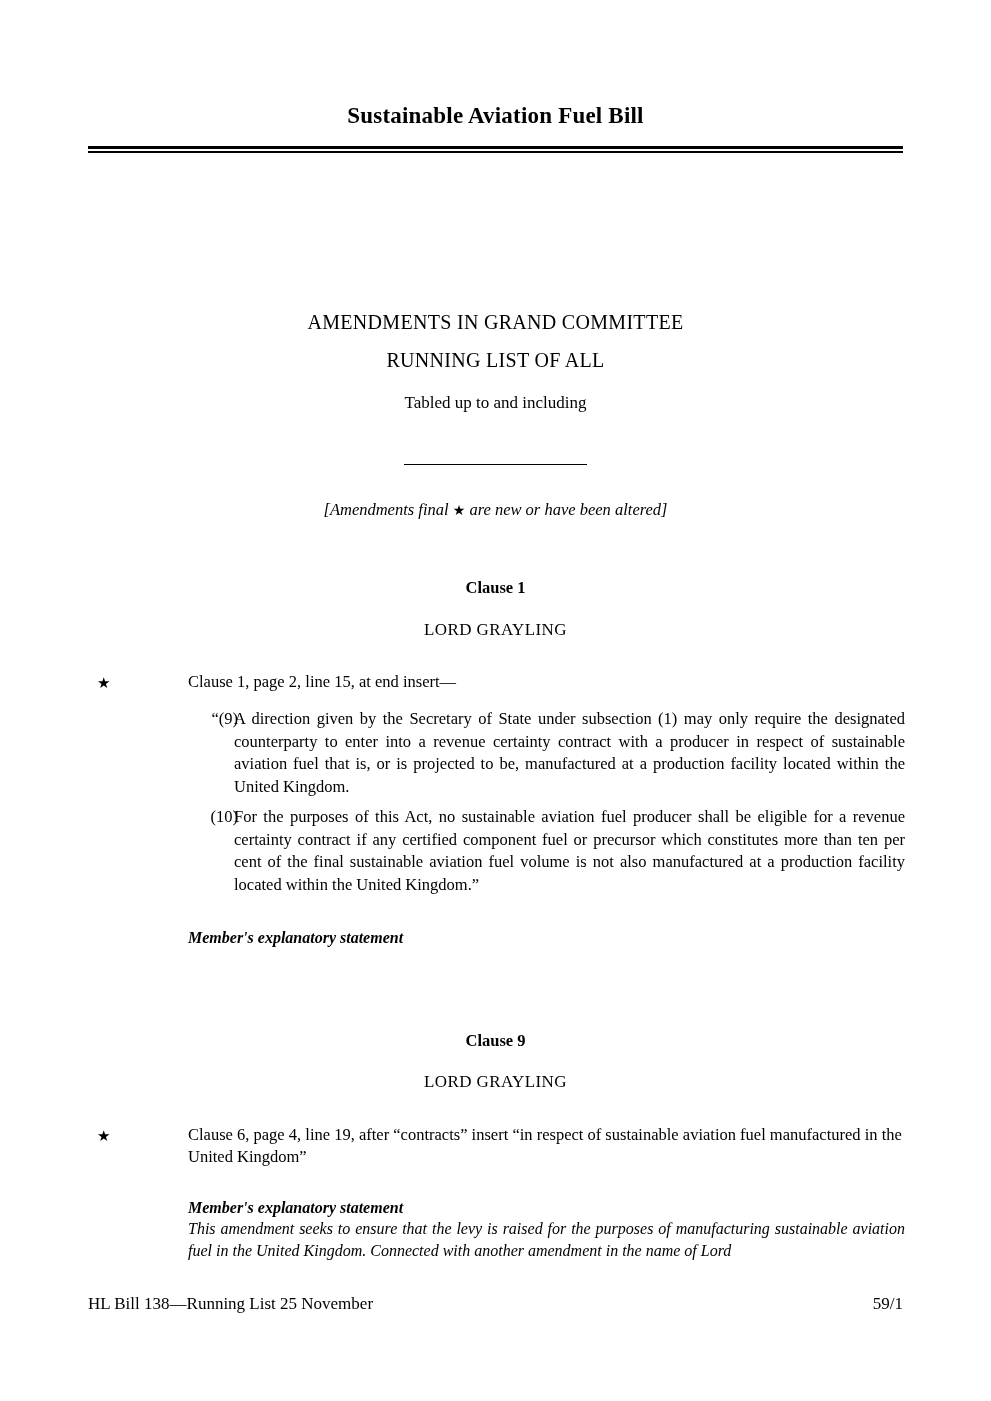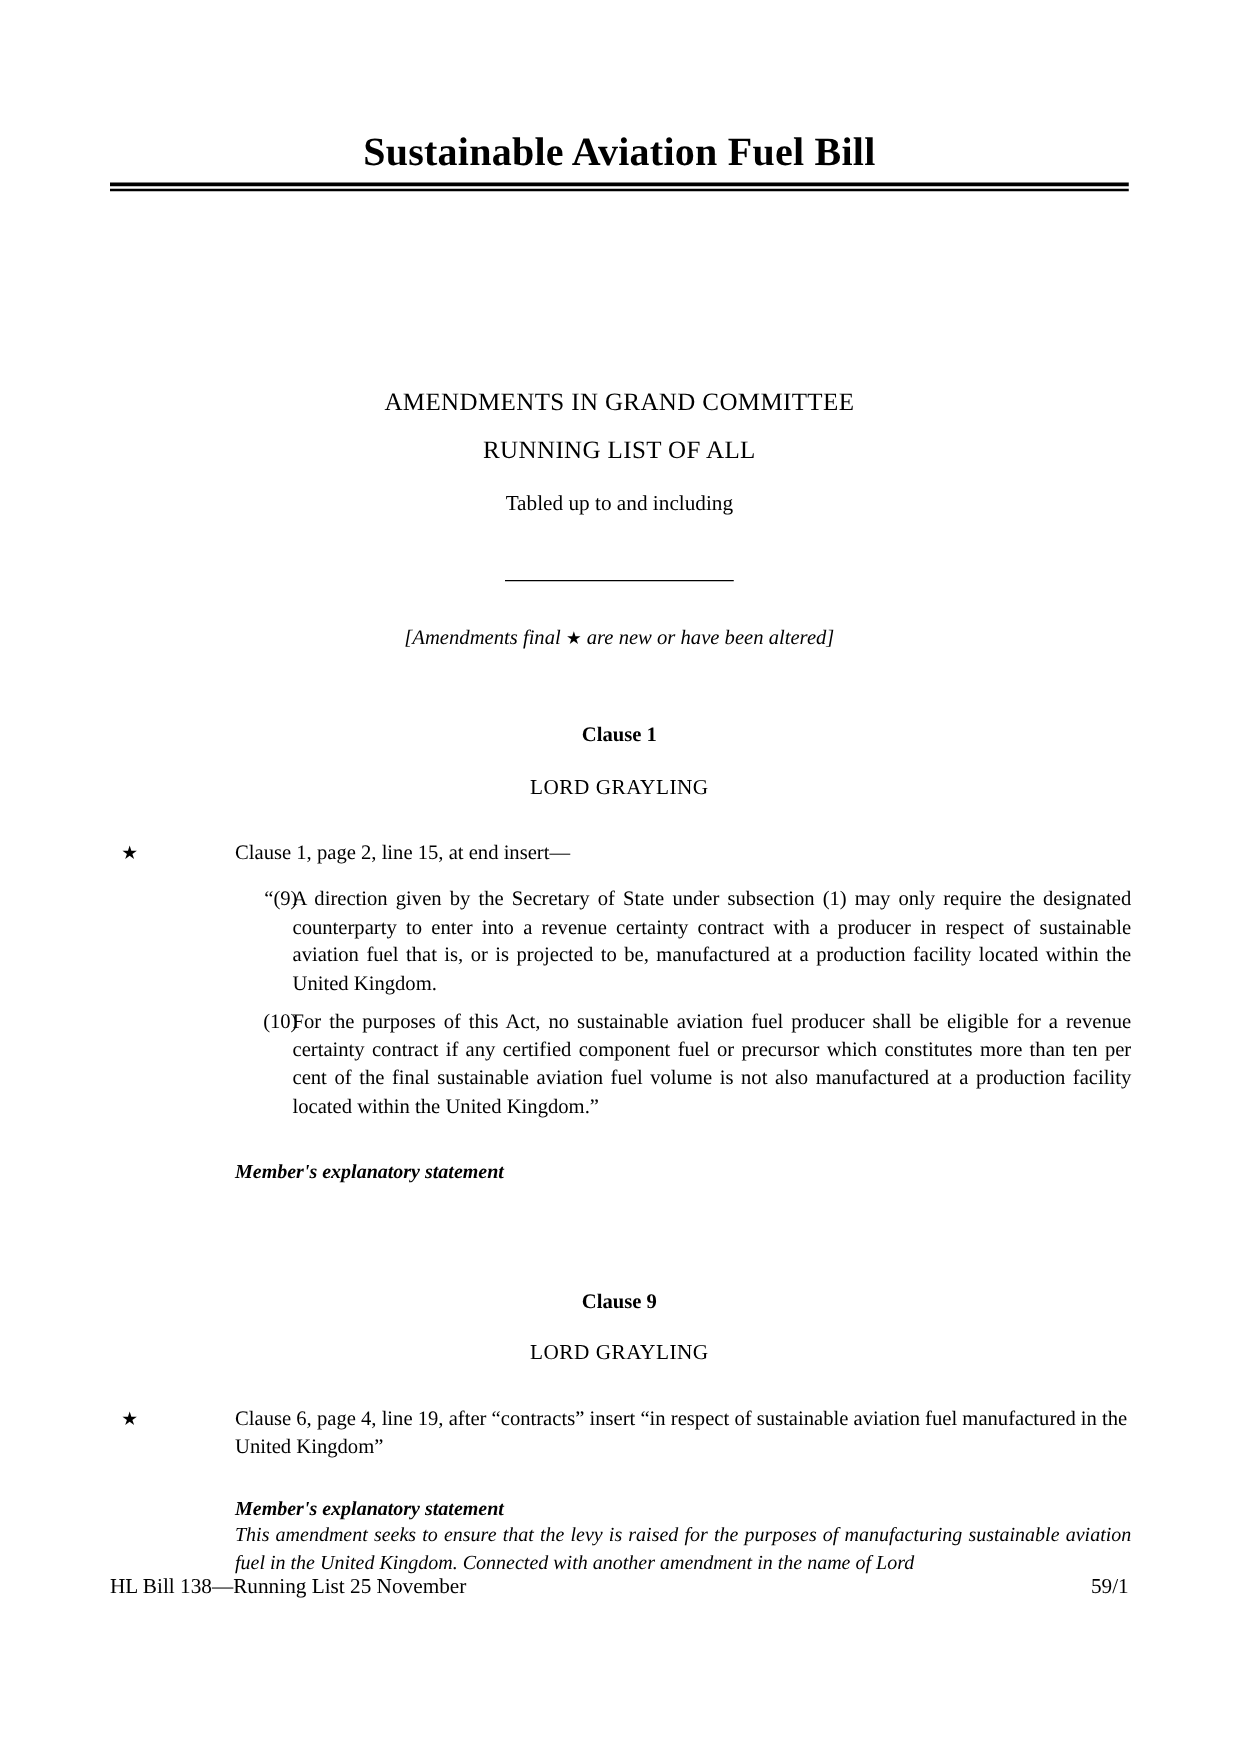--- a/index.html
+++ b/index.html
@@ -20,21 +20,21 @@
     overflow: hidden;
   }
 
   
   .doc-title {
     position: absolute;
     top: 103px;
     left: 88px;
     width: 815px;
     text-align: center;
-    font-size: 32px;
+    font-size: 23px;
     font-weight: bold;
     letter-spacing: 0.2px;
   }
   .title-rule {
     position: absolute;
     top: 146px;
     left: 88px;
     width: 815px;
   }
   .title-rule .thick {
@@ -167,21 +167,21 @@
   .explan-body {
     font-style: italic;
     line-height: 21.5px;
     text-align: justify;
     text-justify: inter-word;
   }
 
   
   .footer {
     position: absolute;
-    top: 1259px;
+    top: 1294px;
     left: 88px;
     width: 815px;
     font-size: 17px;
     display: flex;
     justify-content: space-between;
     align-items: flex-start;
     gap: 36px;
   }
 </style>
 </head>

